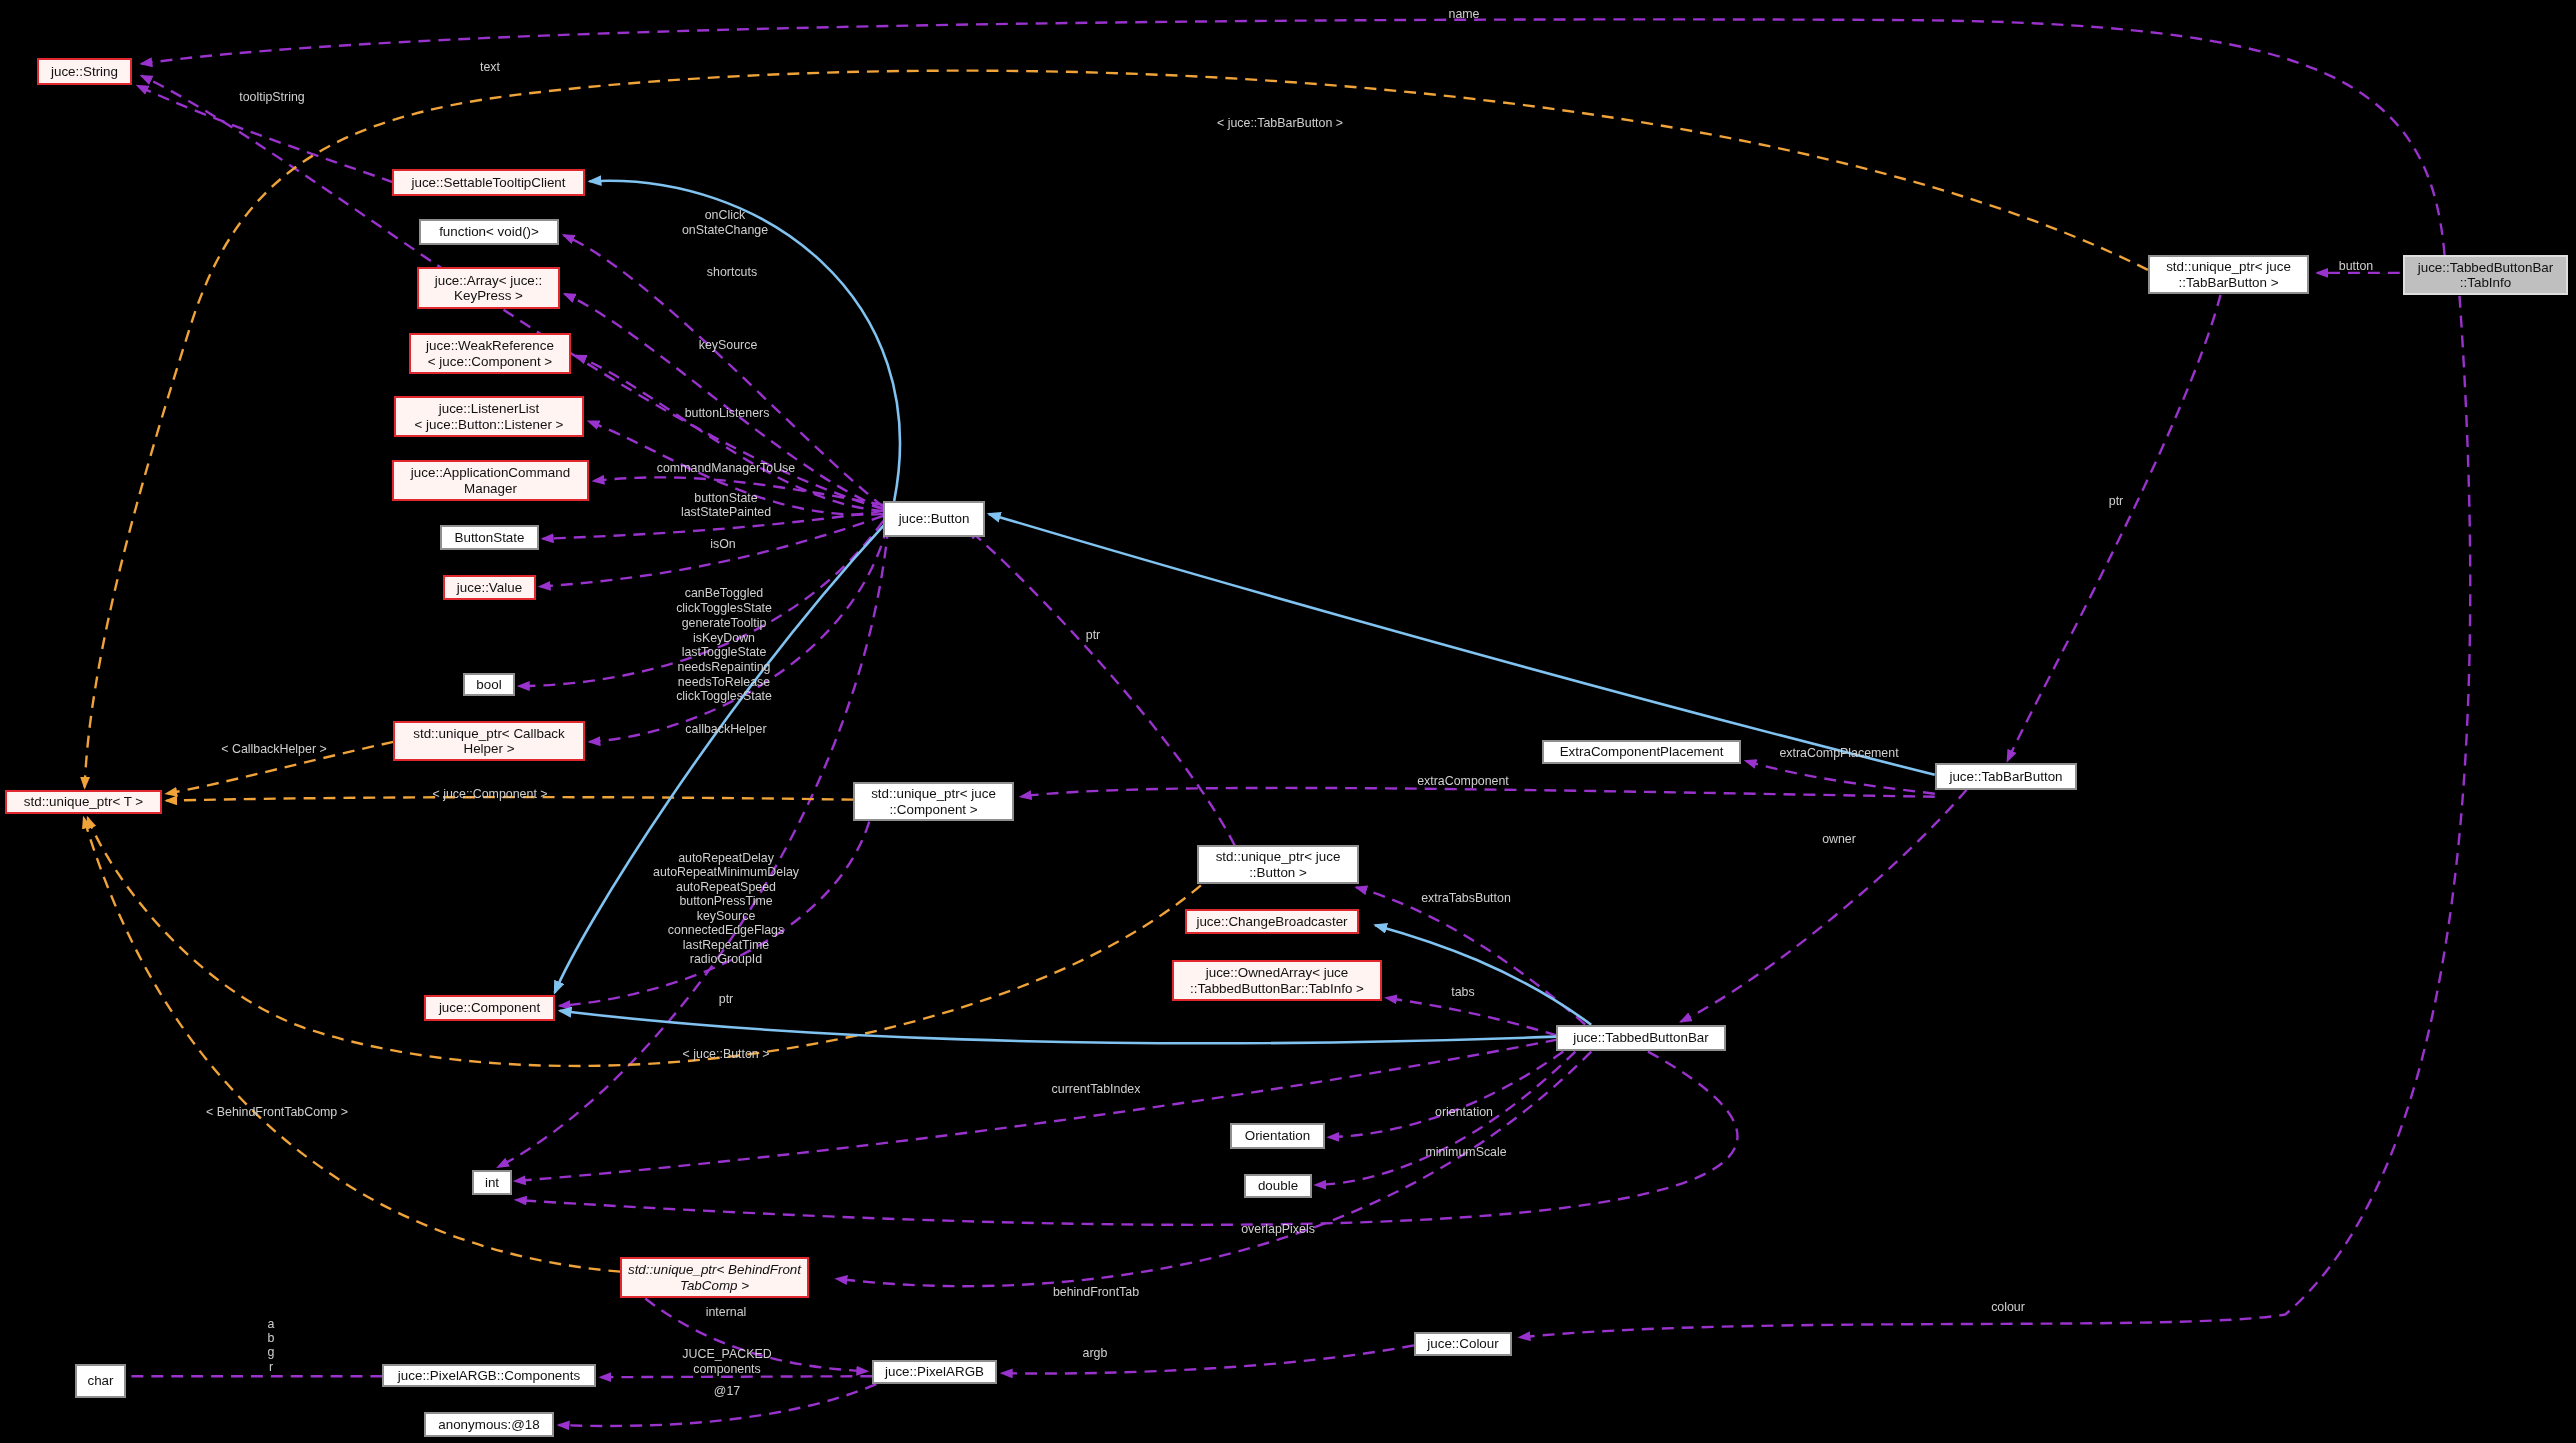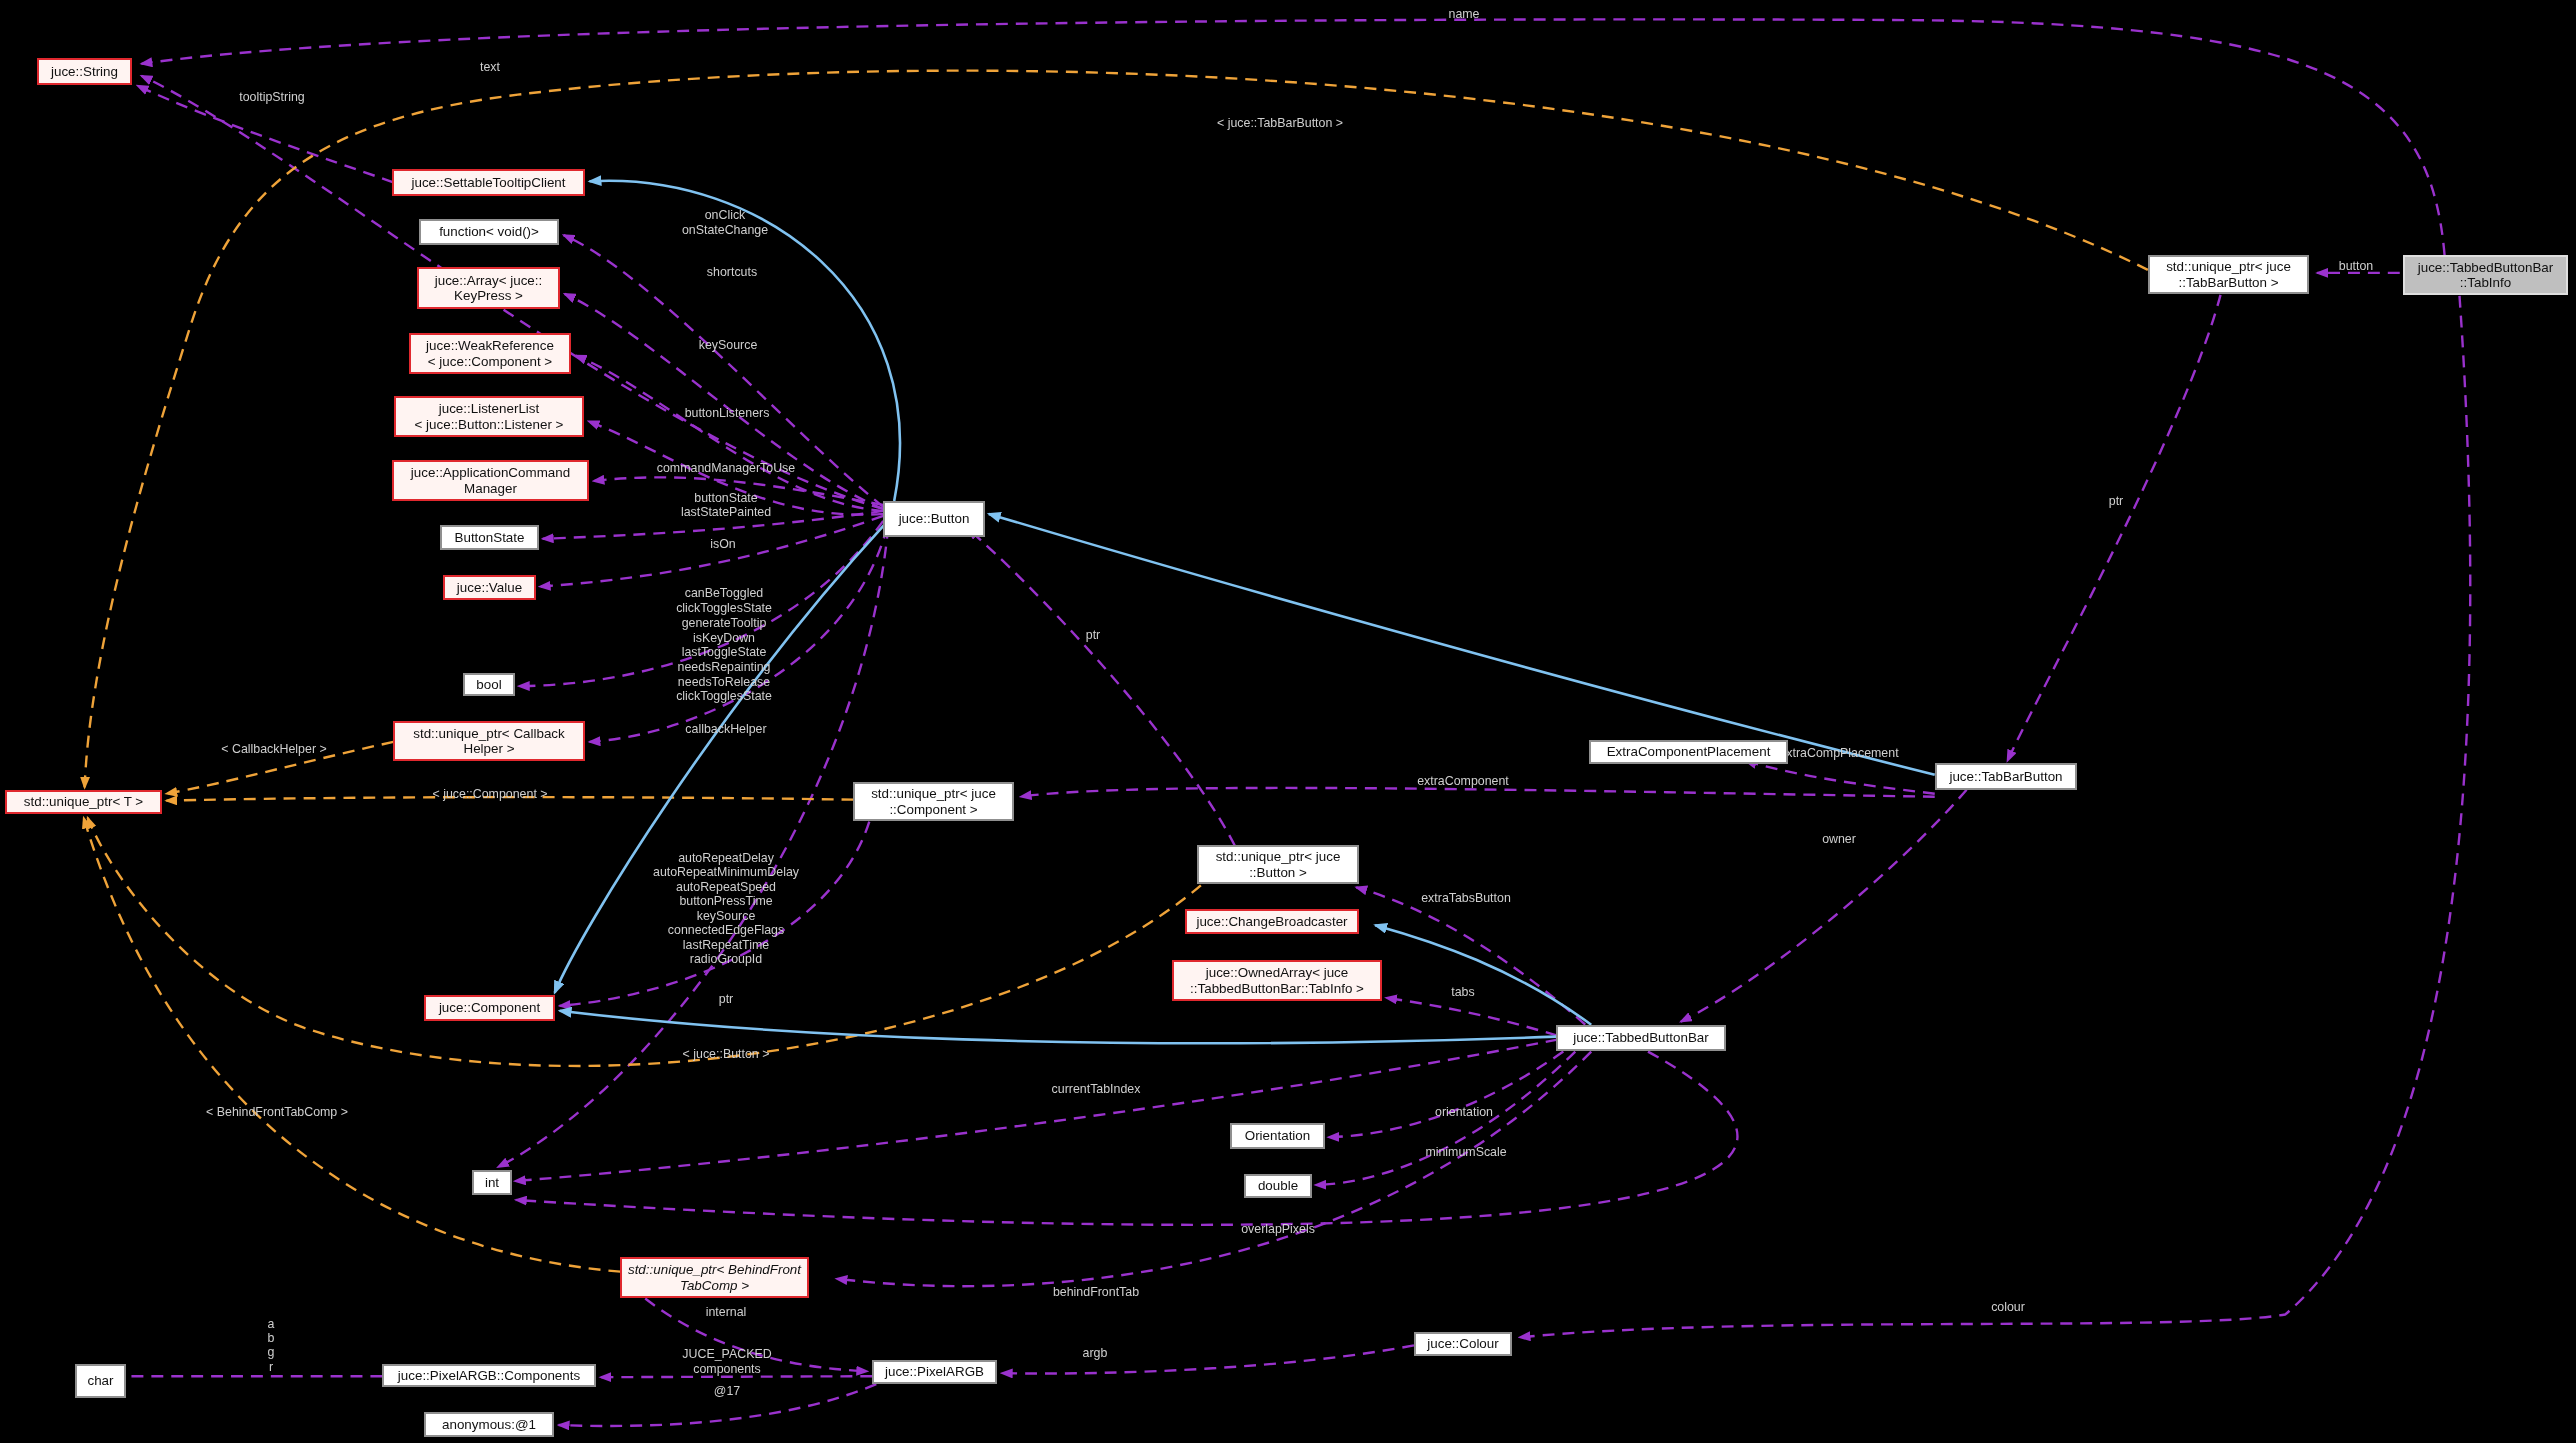--- a/index.html
+++ b/index.html
@@ -162,29 +162,29 @@
       <div class="nline">std::unique_ptr&lt; BehindFront</div>
       <div class="nline">TabComp &gt;</div>
     </div>
     <div class="node gray" style="left: 75px; top: 1364px; width: 51px; height: 34px;">
       <div class="nline">char</div>
     </div>
     <div class="node gray" style="left: 382px; top: 1364px; width: 214px; height: 23px;">
       <div class="nline">juce::PixelARGB::Components</div>
     </div>
     <div class="node gray" style="left: 424px; top: 1412px; width: 130px; height: 25px;">
-      <div class="nline">anonymous:@1</div>
+      <div class="nline">anonymous:@18</div>
     </div>
     <div class="node gray" style="left: 872px; top: 1360px; width: 125px; height: 24px;">
       <div class="nline">juce::PixelARGB</div>
     </div>
     <div class="node gray" style="left: 1414px; top: 1332px; width: 98px; height: 24px;">
       <div class="nline">juce::Colour</div>
     </div>
-    <div class="node gray" style="left: 1542px; top: 740px; width: 199px; height: 24px; margin-left: 47px;">
+    <div class="node gray" style="left: 1542px; top: 740px; width: 199px; height: 24px;">
       <div class="nline">ExtraComponentPlacement</div>
     </div>
     <div class="node gray" style="left: 1935px; top: 763px; width: 142px; height: 27px;">
       <div class="nline">juce::TabBarButton</div>
     </div>
     <div class="node gray" style="left: 2148px; top: 255px; width: 161px; height: 39px;">
       <div class="nline">std::unique_ptr&lt; juce</div>
       <div class="nline">::TabBarButton &gt;</div>
     </div>
     <div class="node target" style="left: 2403px; top: 255px; width: 165px; height: 40px;">

